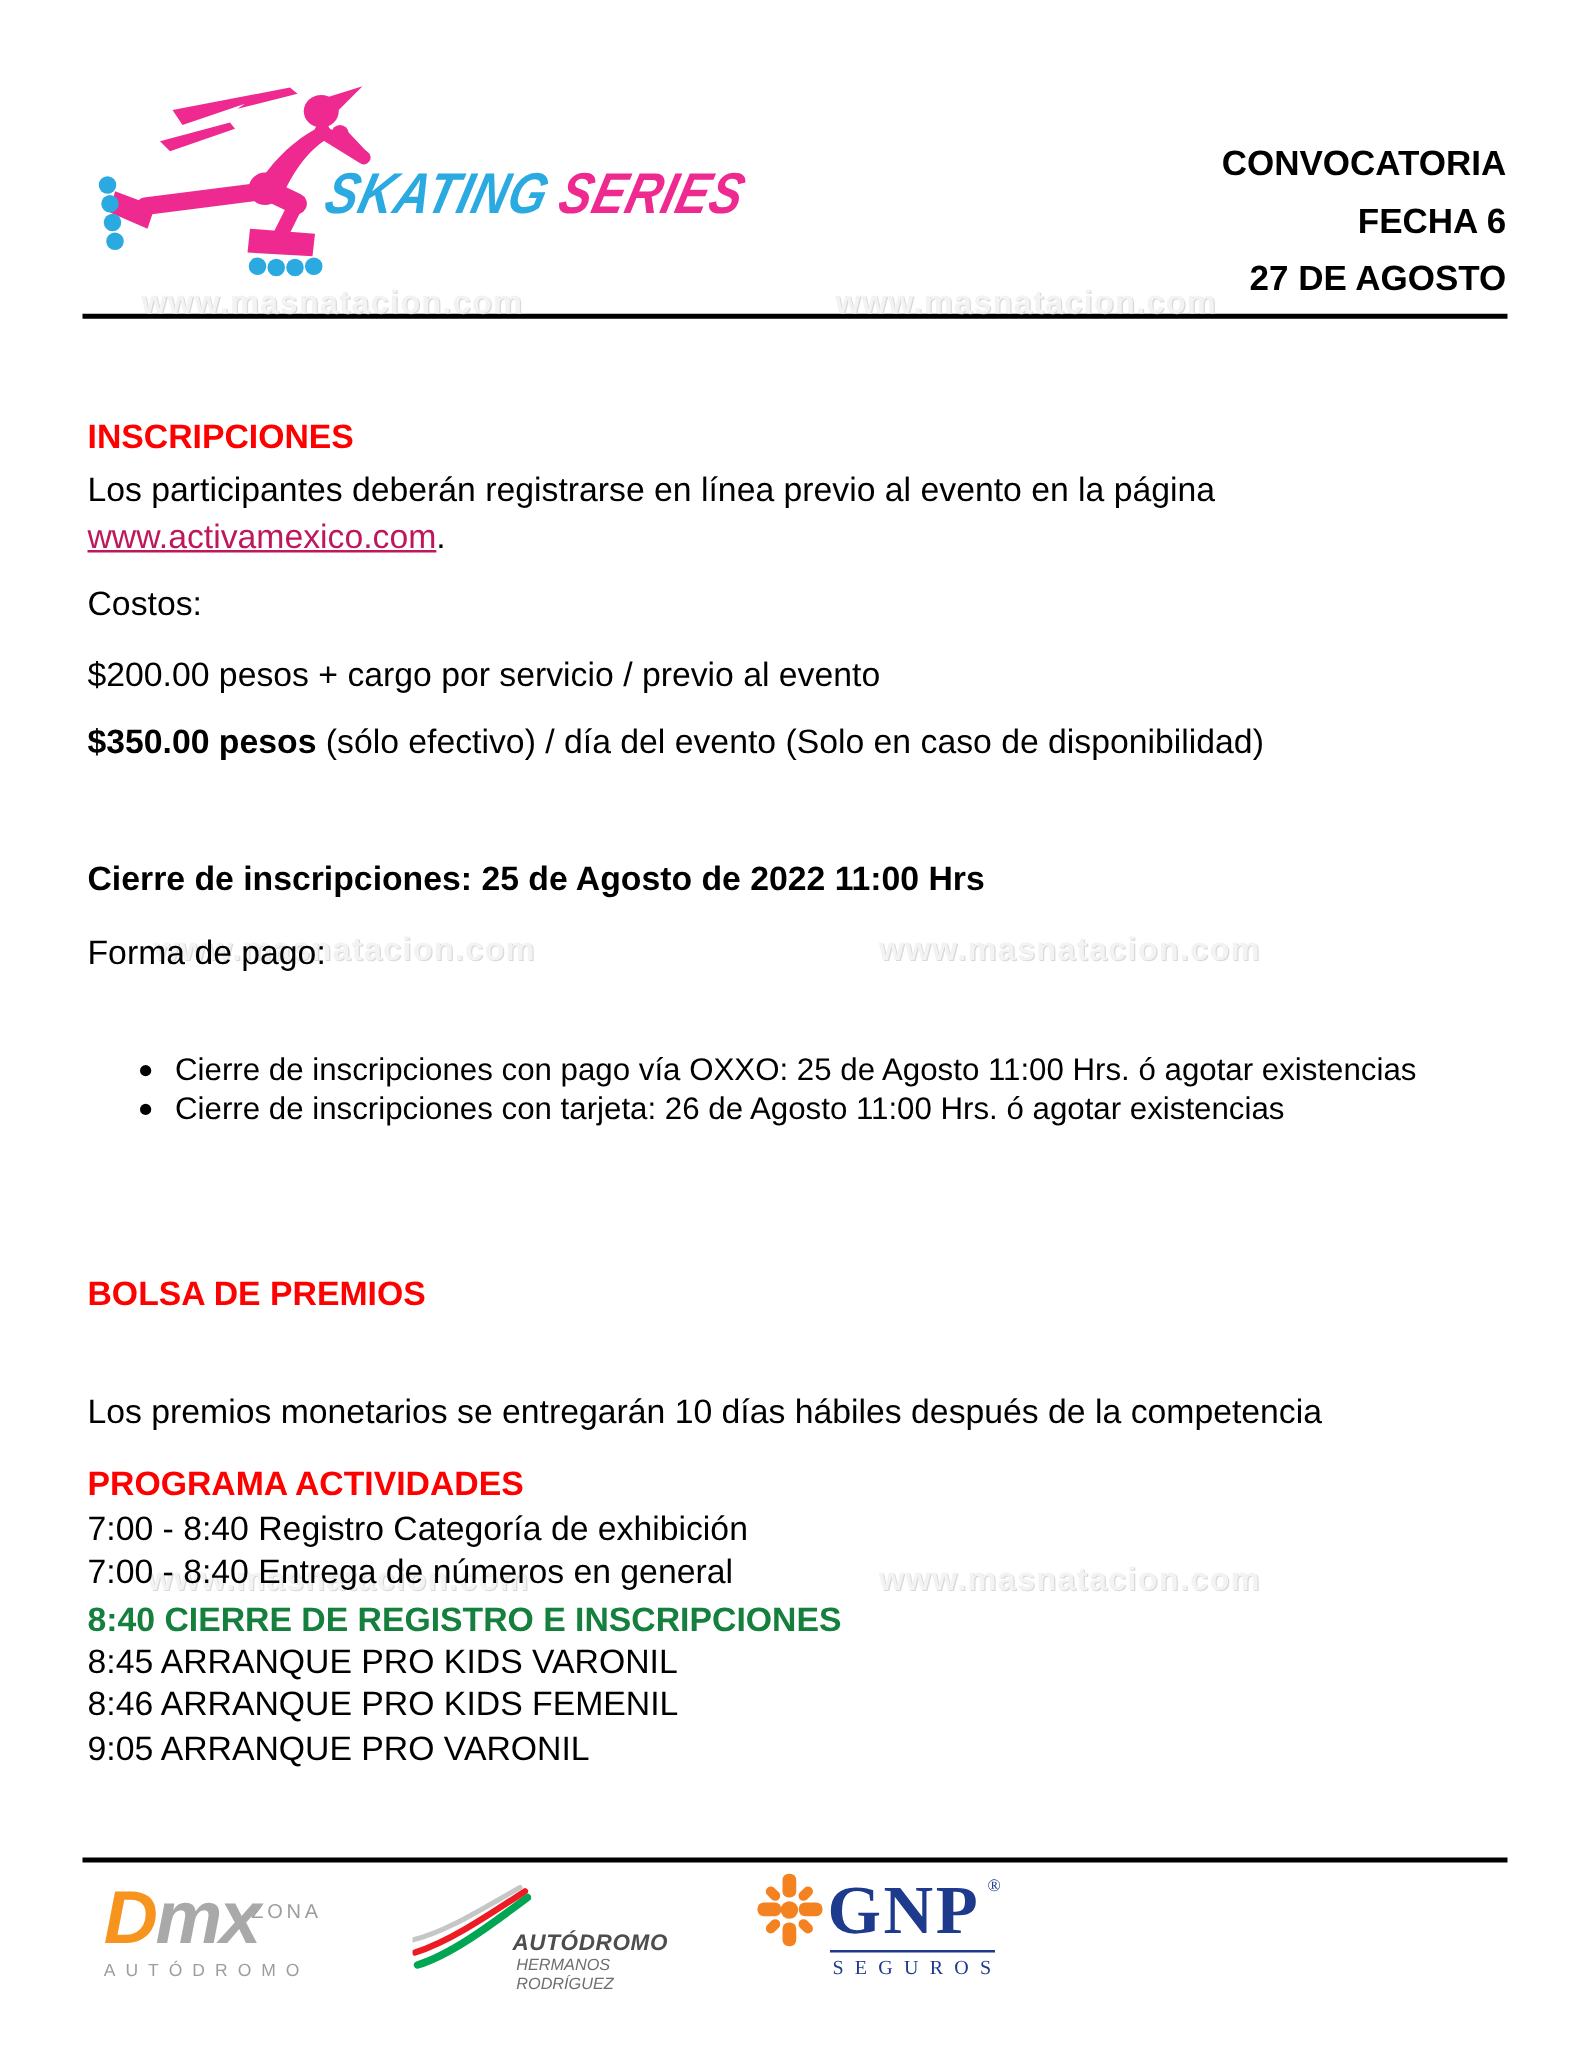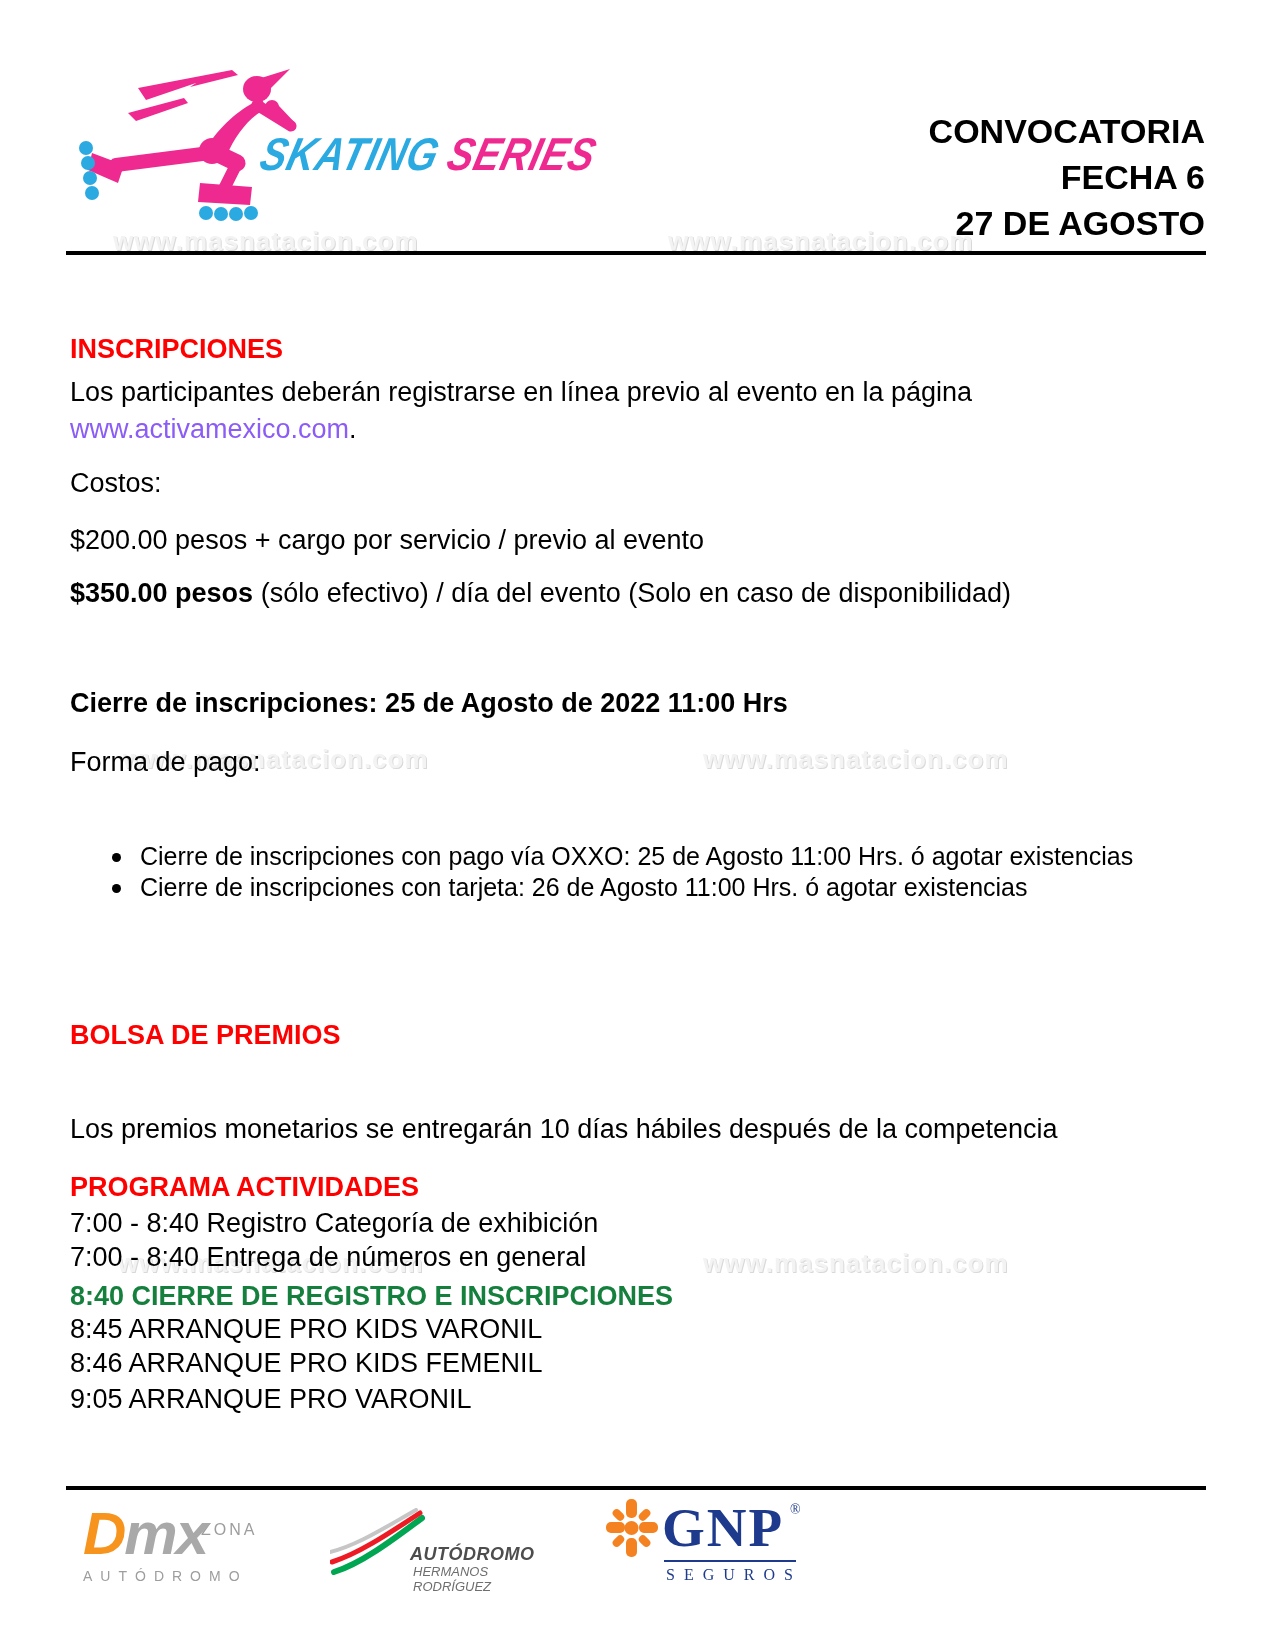--- a/index.html
+++ b/index.html
@@ -14,30 +14,30 @@
   
   .watermark{position:absolute;font-size:26px;font-weight:bold;white-space:nowrap;
              color:#f3f3f3;text-shadow:1px 1px 0 #d9d9d9,-1px -1px 0 #ffffff;
              letter-spacing:1px;z-index:2;}
 
   
   .line{position:absolute;left:70px;white-space:nowrap;font-size:27px;line-height:34px;z-index:3;}
   .red-title{color:#ff0000;font-weight:bold;}
   .bold{font-weight:bold;}
   .semi-dark{color:#15803d;}
-  a.doc-link{color:#8b5cf6;cursor:pointer;}
+  a.doc-link{color:#be185d;text-decoration:underline;cursor:pointer;}
   .link-period{color:#000;text-decoration:none;}
 
   
   .bullet-line{left:112px;font-size:25px;}
   .dot{display:inline-block;width:9px;height:9px;border-radius:50%;background:#000;
        margin-right:19px;vertical-align:3px;}
 
   
-  .header{position:absolute;right:70px;top:108px;text-align:right;font-size:34px;
+  .header{position:absolute;right:70px;top:108px;text-align:right;font-size:28px;
           font-weight:bold;line-height:46px;z-index:3;}
 
   
   .logo{position:absolute;left:60px;top:55px;width:540px;height:180px;z-index:3;}
   .logo svg{position:absolute;left:0;top:0;}
   .logo-text{position:absolute;left:195px;top:72px;font-style:italic;font-weight:800;
              font-size:46px;white-space:nowrap;transform:skewX(-14deg) scaleX(0.84);
              transform-origin:0 100%;letter-spacing:1px;}
   .lt-skating{color:#2ba9e1;}
   .lt-series{color:#ee2a90;margin-left:12px;}

